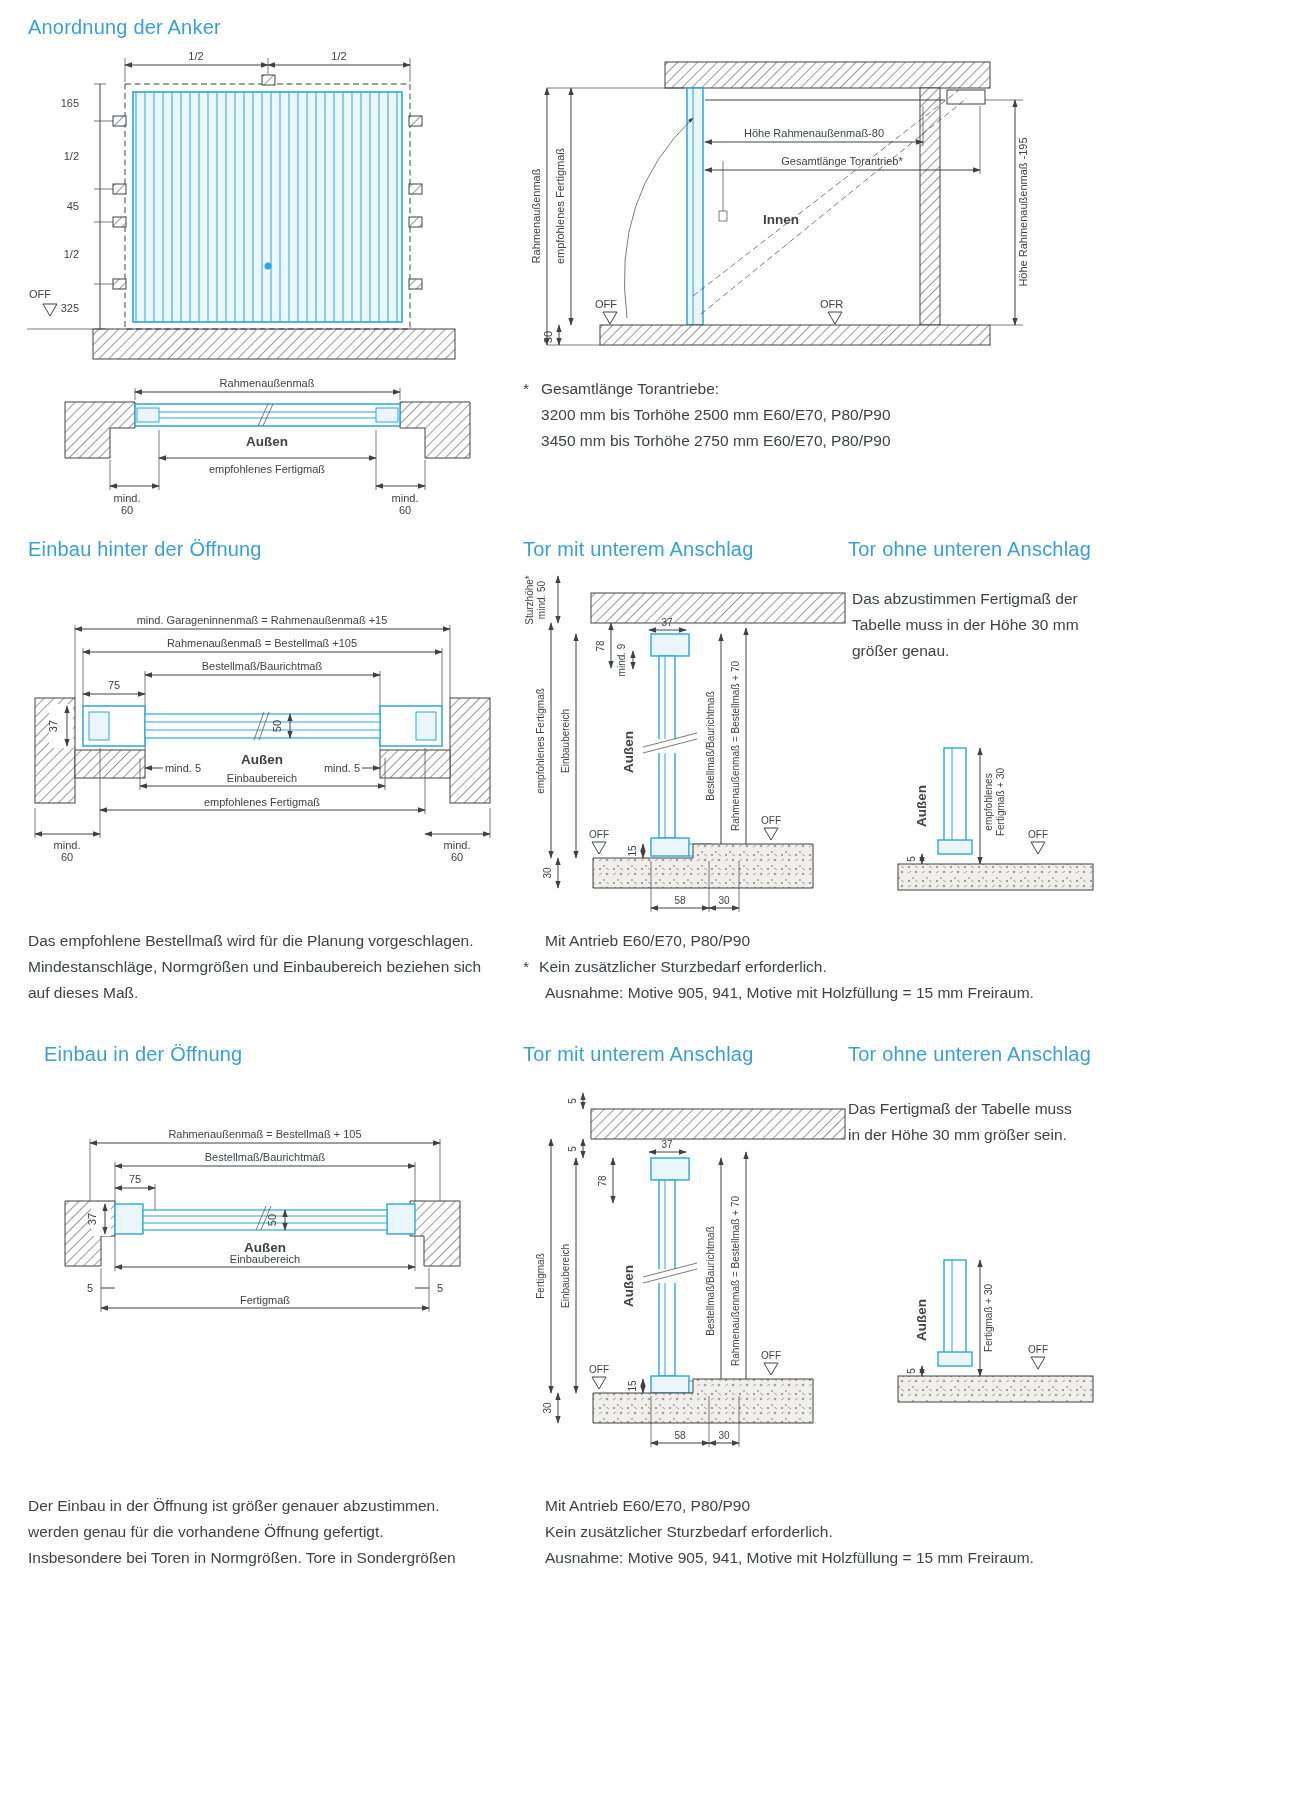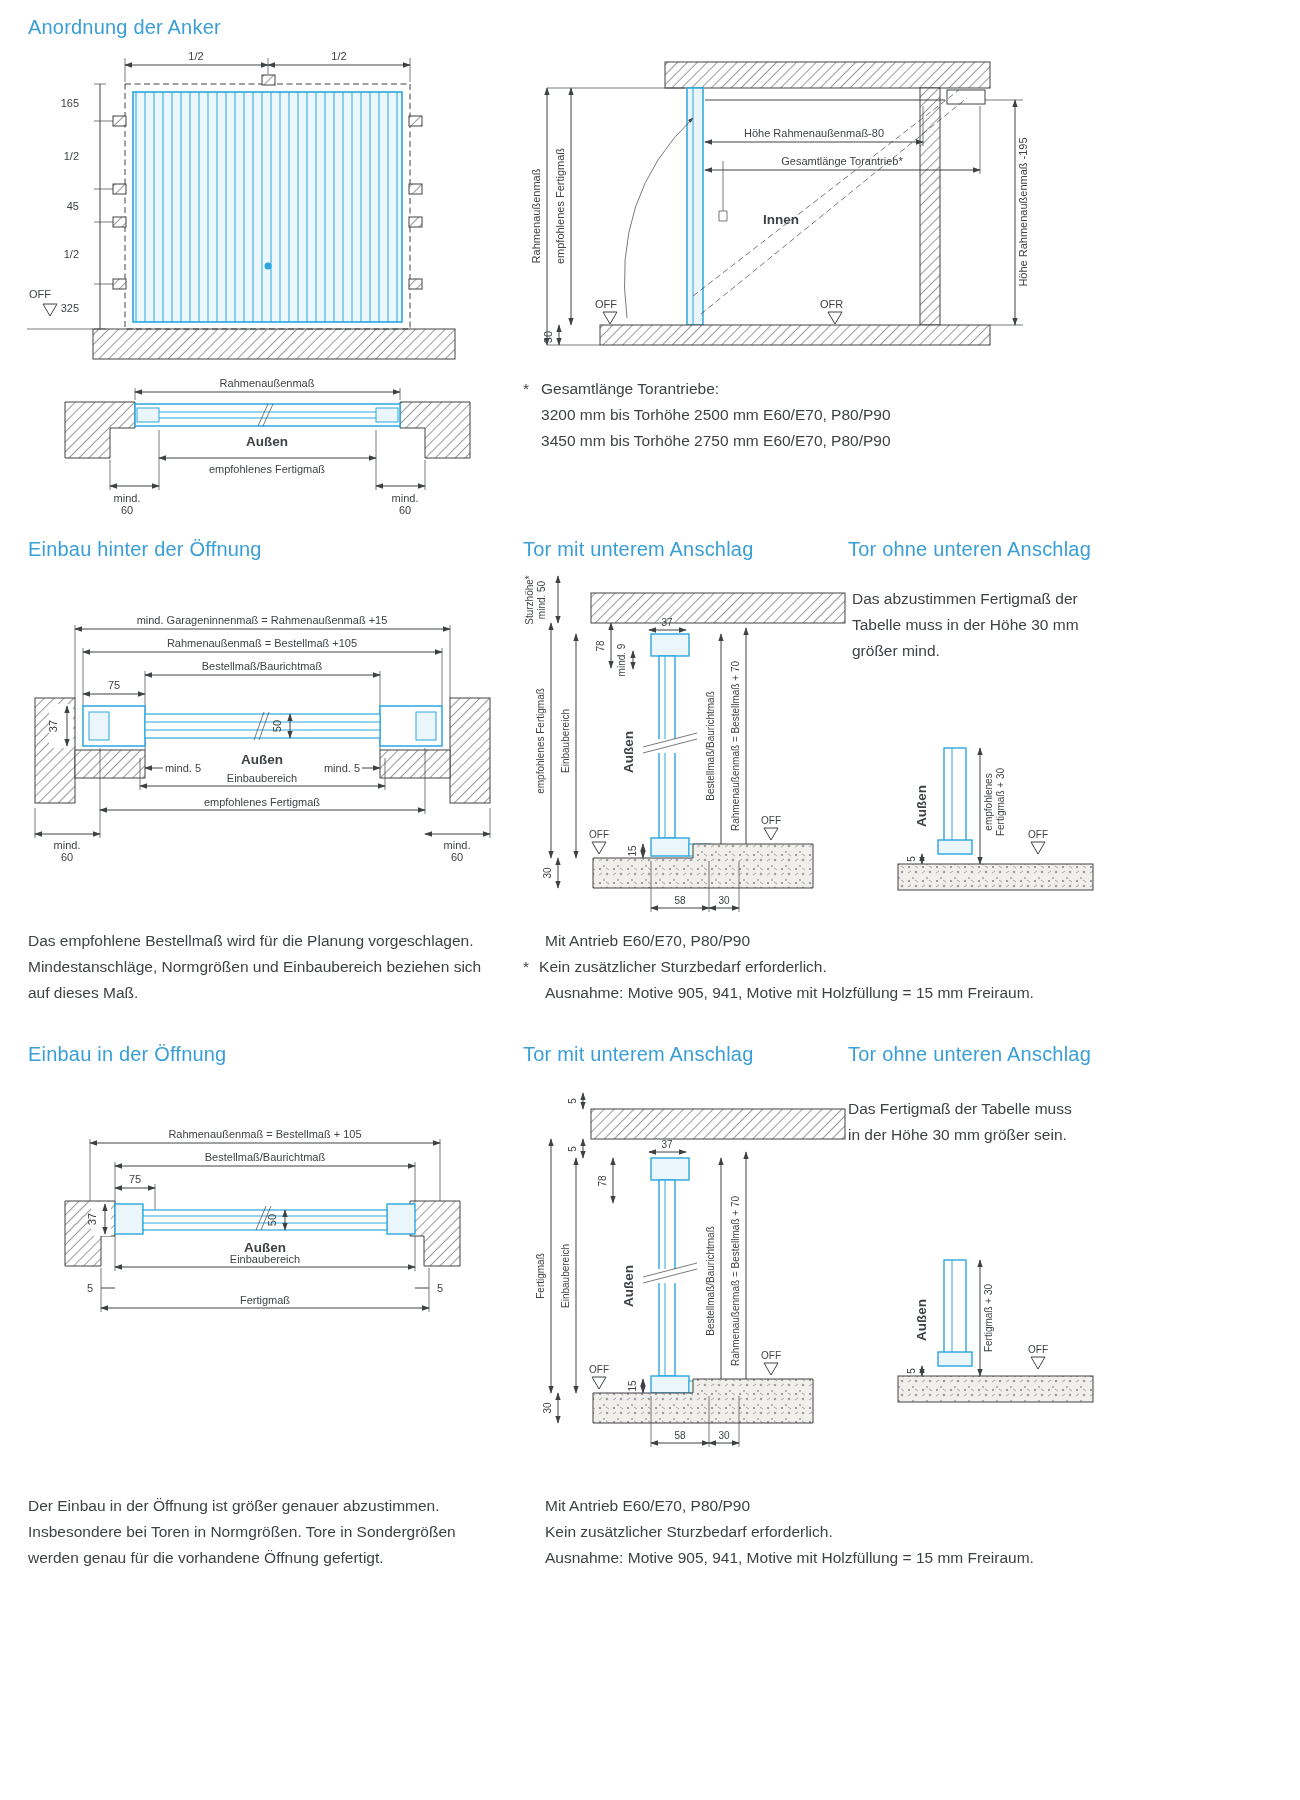--- a/index.html
+++ b/index.html
@@ -339,21 +339,21 @@
     <line x1="138" y1="352" x2="196" y2="352" class="dl" marker-start="url(#ma)" marker-end="url(#ma)"></line>
     <line x1="196" y1="352" x2="226" y2="352" class="dl" marker-start="url(#ma)" marker-end="url(#ma)"></line>
     <text class="ts" x="167" y="348" text-anchor="middle">58</text>
     <text class="ts" x="211" y="348" text-anchor="middle">30</text>
   </g>
 </svg>
 
 <div class="body-text" style="left:852px; top:586px">
   <div>Das abzustimmen Fertigmaß der</div>
   <div>Tabelle muss in der Höhe 30 mm</div>
-  <div>größer mind.</div>
+  <div>größer genau.</div>
 </div>
 
 <svg class="abs" style="left:878px; top:736px" width="230" height="175" viewBox="0 0 230 175">
   <g>
     <rect x="66" y="12" width="22" height="100" fill="#ffffff" stroke="#2aa7de" stroke-width="1.4"></rect>
     <line x1="74" y1="12" x2="74" y2="112" stroke="#2aa7de" stroke-width="1"></line>
     <rect x="60" y="104" width="34" height="14" fill="#eaf6fc" stroke="#2aa7de" stroke-width="1.4"></rect>
   </g>
   <text class="tb" transform="translate(48,70) rotate(-90)" text-anchor="middle">Außen</text>
   <g>
@@ -380,21 +380,21 @@
 
 <div class="body-text" style="left:523px; top:928px">
   <div class="ind">Mit Antrieb E60/E70, P80/P90</div>
   <div class="row">
     <span>*</span>
     <span>Kein zusätzlicher Sturzbedarf erforderlich.</span>
   </div>
   <div class="ind">Ausnahme: Motive 905, 941, Motive mit Holzfüllung = 15 mm Freiraum.</div>
 </div>
 
-<h2 class="sec" style="left:28px; top:1043px">Einbau in der Öffnung</h2>
+<h2 class="sec" style="left:44px; top:1043px">Einbau in der Öffnung</h2>
 <h2 class="sec" style="left:523px; top:1043px">Tor mit unterem Anschlag</h2>
 <h2 class="sec" style="left:848px; top:1043px">Tor ohne unteren Anschlag</h2>
 
 <svg class="abs" style="left:15px; top:1116px" width="495" height="215" viewBox="0 0 495 215">
   <g>
     <line x1="75" y1="23" x2="75" y2="88" class="dlt"></line>
     <line x1="425" y1="23" x2="425" y2="88" class="dlt"></line>
     <line x1="75" y1="27" x2="425" y2="27" class="dl" marker-start="url(#ma)" marker-end="url(#ma)"></line>
     <text class="t" x="250" y="22" text-anchor="middle">Rahmenaußenmaß = Bestellmaß + 105</text>
     <line x1="100" y1="46" x2="100" y2="88" class="dlt"></line>
@@ -537,22 +537,22 @@
   </g>
   <g>
     <line x1="44" y1="121" x2="44" y2="131" class="dl" marker-start="url(#ma)" marker-end="url(#ma)"></line>
     <text class="ts" transform="translate(37,126) rotate(-90)" text-anchor="middle">5</text>
   </g>
   <rect x="20" y="131" width="195" height="26" fill="url(#conc)" stroke="#3f4245"></rect>
 </svg>
 
 <div class="body-text" style="left:28px; top:1493px">
   <div>Der Einbau in der Öffnung ist größer genauer abzustimmen.</div>
+  <div>werden genau für die vorhandene Öffnung gefertigt.</div>
   <div>Insbesondere bei Toren in Normgrößen. Tore in Sondergrößen</div>
-  <div>werden genau für die vorhandene Öffnung gefertigt.</div>
 </div>
 
 <div class="body-text" style="left:545px; top:1493px">
   <div>Mit Antrieb E60/E70, P80/P90</div>
   <div>Kein zusätzlicher Sturzbedarf erforderlich.</div>
   <div>Ausnahme: Motive 905, 941, Motive mit Holzfüllung = 15 mm Freiraum.</div>
 </div>
 
 </div>
 

